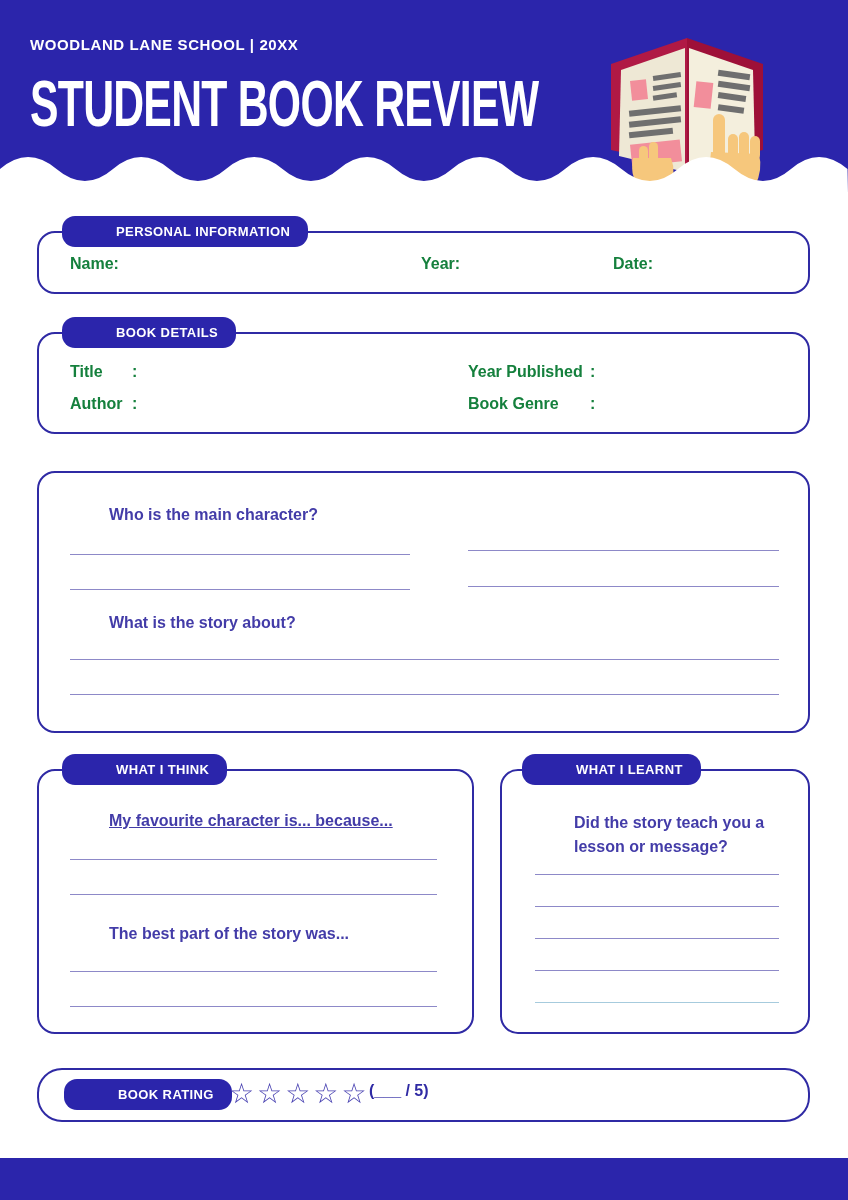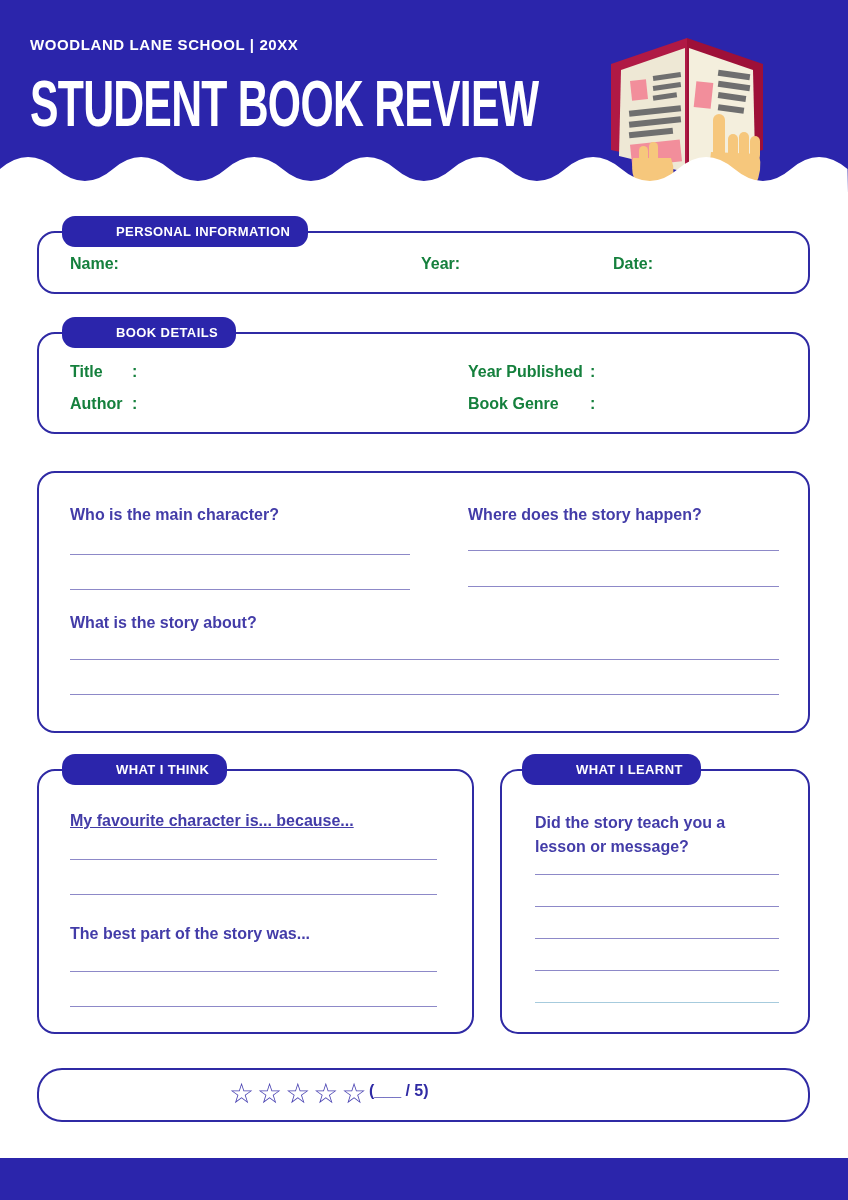--- a/index.html
+++ b/index.html
@@ -26,21 +26,21 @@
     position:absolute;border:2px solid #2f2aa4;border-radius:18px;background:#ffffff;
   }
   .pill{
     position:absolute;height:31px;background:#2b25ab;border-radius:13px;
     display:flex;align-items:center;padding:0 18px;
   }
   .pill span{color:#ffffff;font-size:13px;font-weight:bold;letter-spacing:.4px;white-space:nowrap;padding-left:36px;}
   .lbl{
     position:absolute;color:#15803d;font-size:16px;font-weight:600;white-space:nowrap;
   }
-  .q{position:absolute;color:#433ca8;font-size:16px;font-weight:600;}
+  .q{position:absolute;color:#433ca8;font-size:16px;font-weight:600;margin-left:39px;}
   .wline{position:absolute;height:0;border-top:1.5px solid #8d89c8;}
   .wline.teal{border-top-color:#a6cbdd;}
   
   .stars{
     position:absolute;left:190px;top:7px;color:#4a43b2;font-size:28px;letter-spacing:3px;
     line-height:34px;cursor:default;
   }
   .score{position:absolute;left:330px;top:12px;color:#2f2aa4;font-size:16px;font-weight:bold;}
   
   .footer{position:absolute;left:0;top:1158px;width:848px;height:42px;background:#2b25ab;}
@@ -115,21 +115,20 @@
     <div class="lbl" style="left:31px;top:61px;">Author</div>
     <div class="lbl" style="left:93px;top:61px;">:</div>
     <div class="lbl" style="left:429px;top:29px;">Year Published</div>
     <div class="lbl" style="left:551px;top:29px;">:</div>
     <div class="lbl" style="left:429px;top:61px;">Book Genre</div>
     <div class="lbl" style="left:551px;top:61px;">:</div>
   </section>
 
   <section class="panel" style="left:37px;top:471px;width:769px;height:258px;">
     <div class="q" style="left:31px;top:33px;">Who is the main character?</div>
-    <div class="q" style="left:429px;top:33px;">Where does the story happen?</div>
 
     <div class="wline" style="left:31px;top:81px;width:340px;"></div>
     <div class="wline" style="left:31px;top:116px;width:340px;"></div>
     <div class="wline" style="left:429px;top:77px;width:311px;"></div>
     <div class="wline" style="left:429px;top:113px;width:311px;"></div>
 
     <div class="q" style="left:31px;top:141px;">What is the story about?</div>
     <div class="wline" style="left:31px;top:186px;width:709px;"></div>
     <div class="wline" style="left:31px;top:221px;width:709px;"></div>
   </section>
@@ -152,19 +151,22 @@
     </div>
     <div class="q" style="left:33px;top:40px;width:232px;line-height:24px;">Did the story teach you a lesson or message?</div>
     <div class="wline" style="left:33px;top:103px;width:244px;"></div>
     <div class="wline" style="left:33px;top:135px;width:244px;"></div>
     <div class="wline" style="left:33px;top:167px;width:244px;"></div>
     <div class="wline" style="left:33px;top:199px;width:244px;"></div>
     <div class="wline teal" style="left:33px;top:231px;width:244px;"></div>
   </section>
 
   <section class="panel" style="left:37px;top:1068px;width:769px;height:50px;border-radius:25px;">
+    <div class="pill" style="left:25px;top:9px;">
+      <span>BOOK RATING</span>
+    </div>
     <div class="stars">☆☆☆☆☆</div>
     <div class="score">(___ / 5)</div>
   </section>
 
   <div class="footer"></div>
 
 </div>
 
 </body></html>

